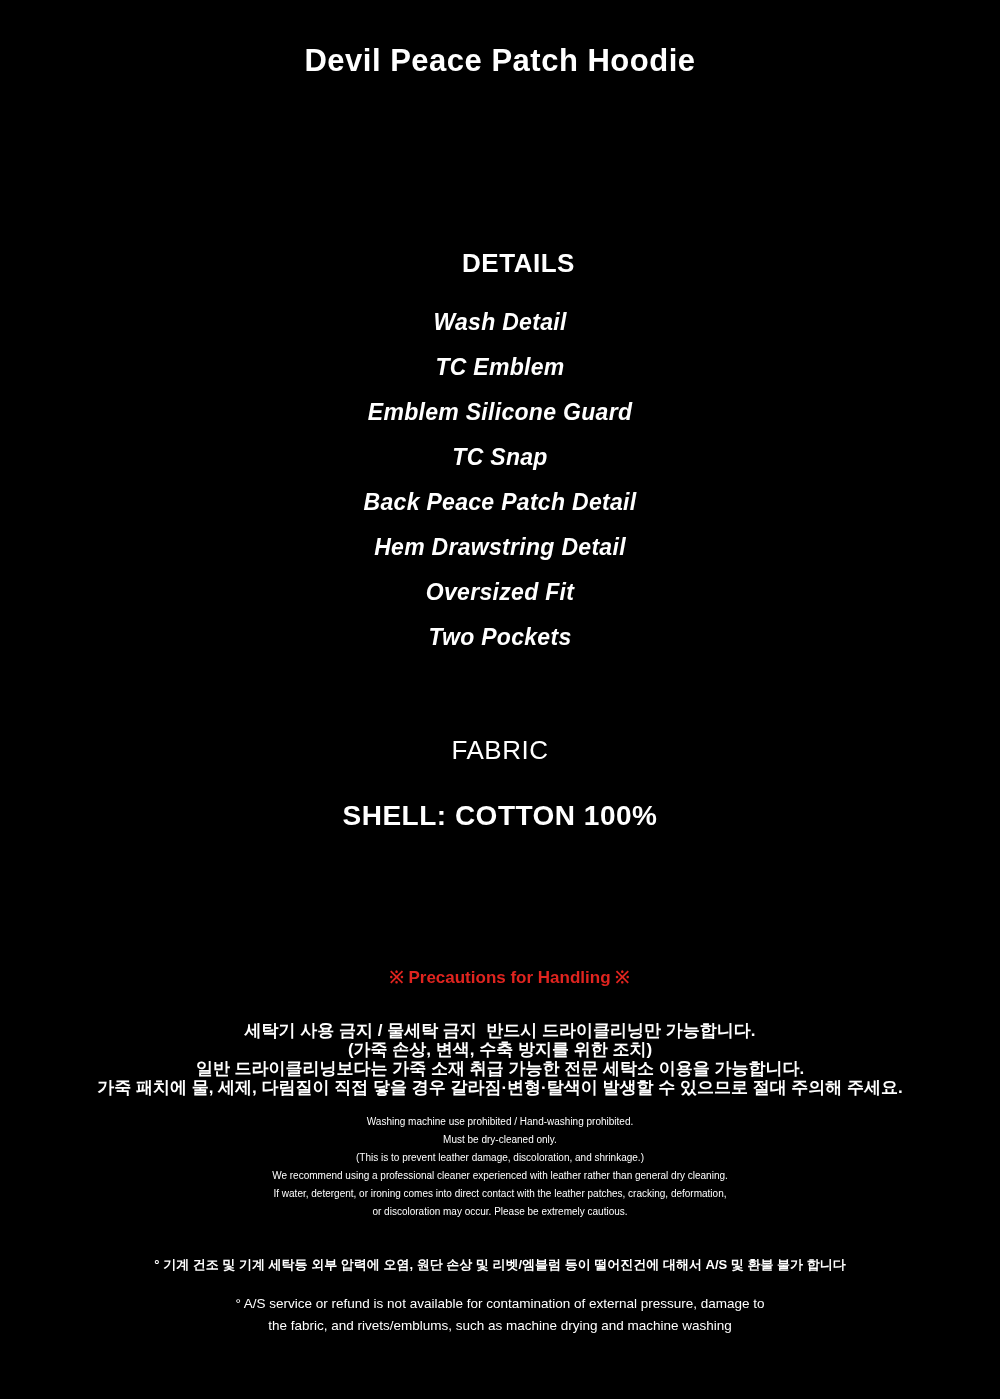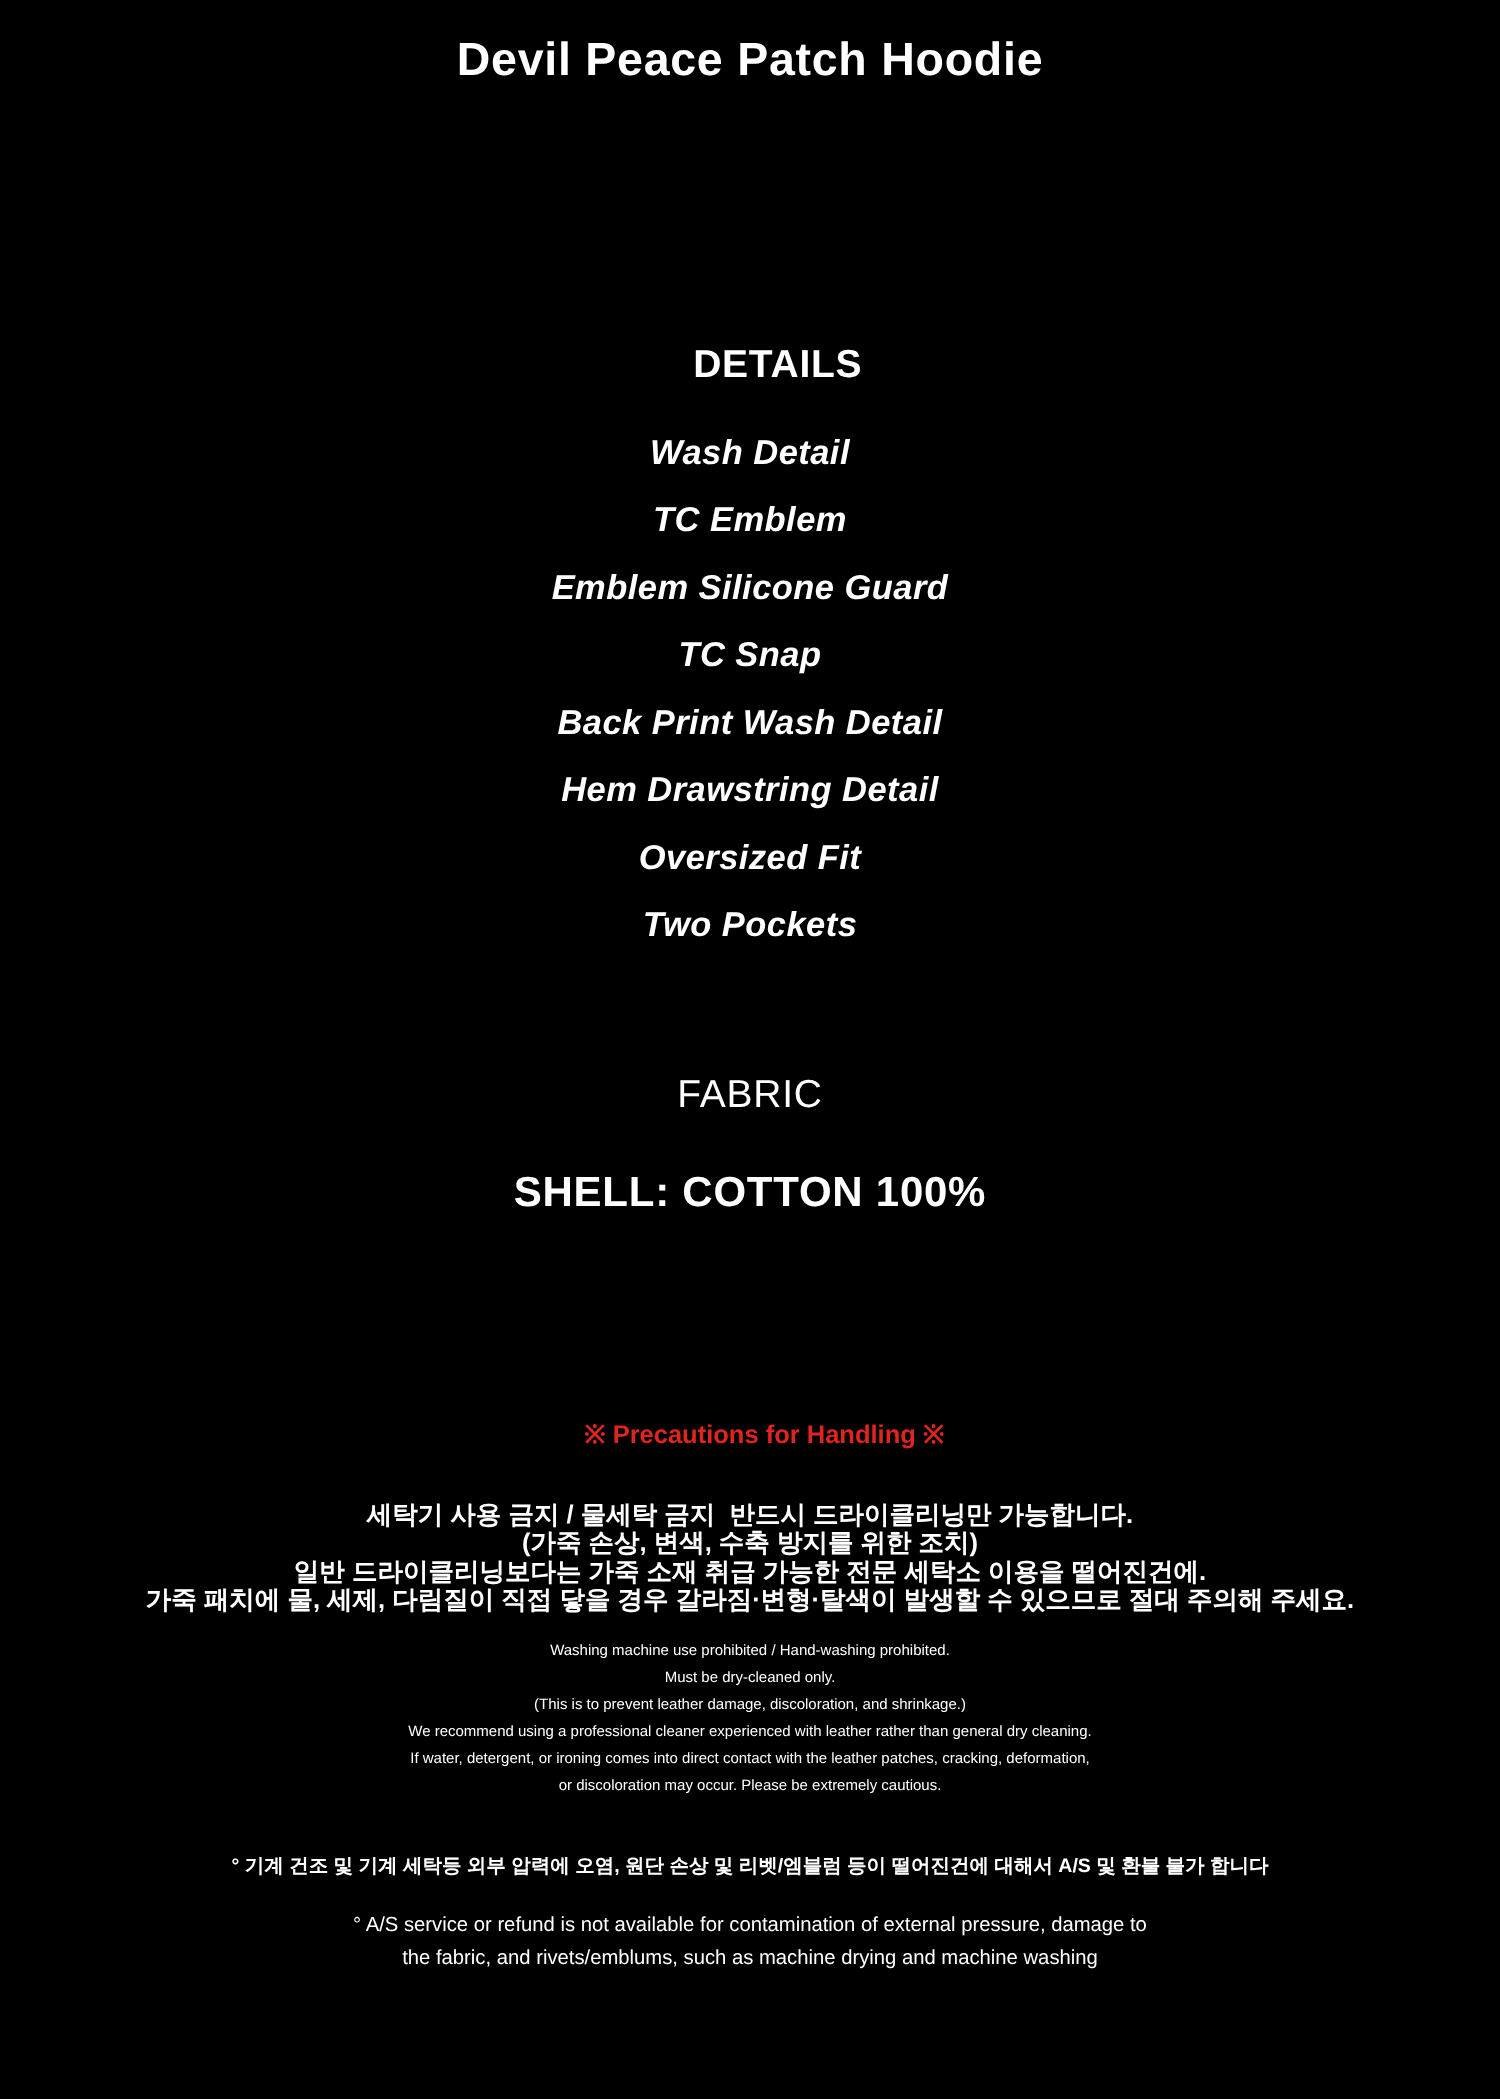--- a/index.html
+++ b/index.html
@@ -18,21 +18,21 @@
   .page {
     width: 100%;
     height: 100%;
     text-align: center;
   }
   [data-bind] {
     white-space: pre-wrap;
   }
   .product-title {
     margin: 0;
-    padding-top: 24px;
+    padding-top: 45px;
     font-size: 31px;
     line-height: 32px;
     font-weight: 700;
     letter-spacing: 0.5px;
   }
   .details-heading {
     margin: 173px 0 0 0;
     font-size: 26px;
     line-height: 27px;
     font-weight: 700;
@@ -104,39 +104,39 @@
 
   <h1 class="product-title" data-bind="title">Devil Peace Patch Hoodie</h1>
 
   <section>
     <h2 class="details-heading" data-bind="details.heading">DETAILS</h2>
     <div class="details-items">
       <div class="detail-item" data-bind="details.items.0">Wash Detail</div>
       <div class="detail-item" data-bind="details.items.1">TC Emblem</div>
       <div class="detail-item" data-bind="details.items.2">Emblem Silicone Guard</div>
       <div class="detail-item" data-bind="details.items.3">TC Snap</div>
-      <div class="detail-item" data-bind="details.items.4">Back Print Wash Detail</div>
+      <div class="detail-item" data-bind="details.items.4">Back Peace Patch Detail</div>
       <div class="detail-item" data-bind="details.items.5">Hem Drawstring Detail</div>
       <div class="detail-item" data-bind="details.items.6">Oversized Fit</div>
       <div class="detail-item" data-bind="details.items.7">Two Pockets</div>
     </div>
   </section>
 
   <section>
     <h2 class="fabric-heading" data-bind="fabric.heading">FABRIC</h2>
     <div class="fabric-shell" data-bind="fabric.shell">SHELL: COTTON 100%</div>
   </section>
 
   <section>
     <h3 class="precautions-heading" data-bind="precautions.heading">※ Precautions for Handling ※</h3>
 
     <div class="korean-para">
       <div data-bind="precautions.korean_lines.0">세탁기 사용 금지 / 물세탁 금지  반드시 드라이클리닝만 가능합니다.</div>
       <div data-bind="precautions.korean_lines.1">(가죽 손상, 변색, 수축 방지를 위한 조치)</div>
-      <div data-bind="precautions.korean_lines.2">일반 드라이클리닝보다는 가죽 소재 취급 가능한 전문 세탁소 이용을 떨어진건에.</div>
+      <div data-bind="precautions.korean_lines.2">일반 드라이클리닝보다는 가죽 소재 취급 가능한 전문 세탁소 이용을 가능합니다.</div>
       <div data-bind="precautions.korean_lines.3">가죽 패치에 물, 세제, 다림질이 직접 닿을 경우 갈라짐·변형·탈색이 발생할 수 있으므로 절대 주의해 주세요.</div>
     </div>
 
     <div class="english-para">
       <div data-bind="precautions.english_lines.0">Washing machine use prohibited / Hand-washing prohibited.</div>
       <div data-bind="precautions.english_lines.1">Must be dry-cleaned only.</div>
       <div data-bind="precautions.english_lines.2">(This is to prevent leather damage, discoloration, and shrinkage.)</div>
       <div data-bind="precautions.english_lines.3">We recommend using a professional cleaner experienced with leather rather than general dry cleaning.</div>
       <div data-bind="precautions.english_lines.4">If water, detergent, or ironing comes into direct contact with the leather patches, cracking, deformation,</div>
       <div data-bind="precautions.english_lines.5">or discoloration may occur. Please be extremely cautious.</div>

